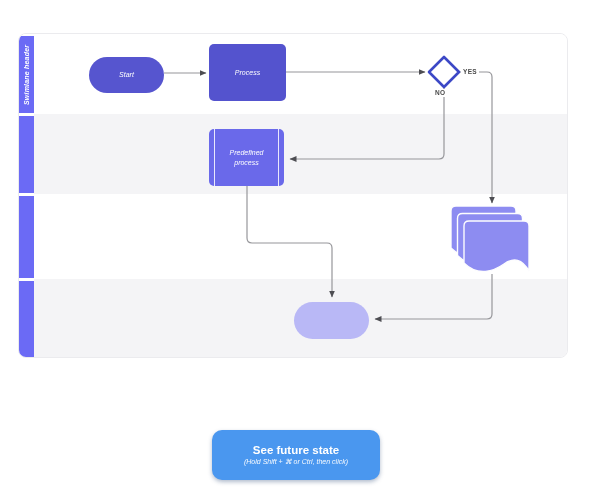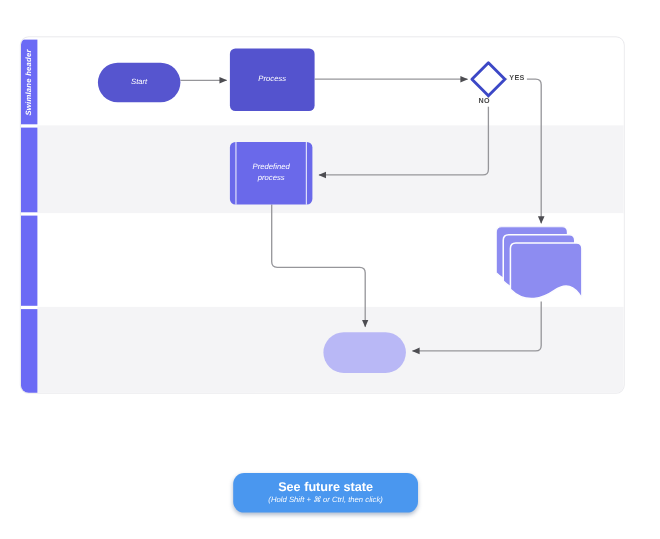--- a/index.html
+++ b/index.html
@@ -51,21 +51,21 @@
 
   .edge-label {
     position: absolute; background: #ffffff; color: #4a4a4a;
     font-size: 6.5px; font-weight: bold; letter-spacing: .3px; padding: 0 2px; line-height: 8px;
   }
   .label-yes { left: 442px; top: 34px; }
   .label-no  { left: 414px; top: 55px; }
 
   
   .cta {
-    position: absolute; left: 212px; top: 430px; width: 168px; height: 36px;
+    position: absolute; left: 212px; top: 430px; width: 168px; height: 50px;
     background: #4a97ef; border: none; border-radius: 10px; cursor: pointer;
     display: flex; flex-direction: column; align-items: center; justify-content: center;
     box-shadow: 0 2px 4px rgba(30,60,110,.35); color: #ffffff;
     font-family: "Liberation Sans", sans-serif;
   }
   .cta-title    { font-size: 11.5px; font-weight: bold; line-height: 13px; }
   .cta-subtitle { font-size: 7px; font-style: italic; line-height: 10px; opacity: .95; }
 </style>
 </head>
 <body>

